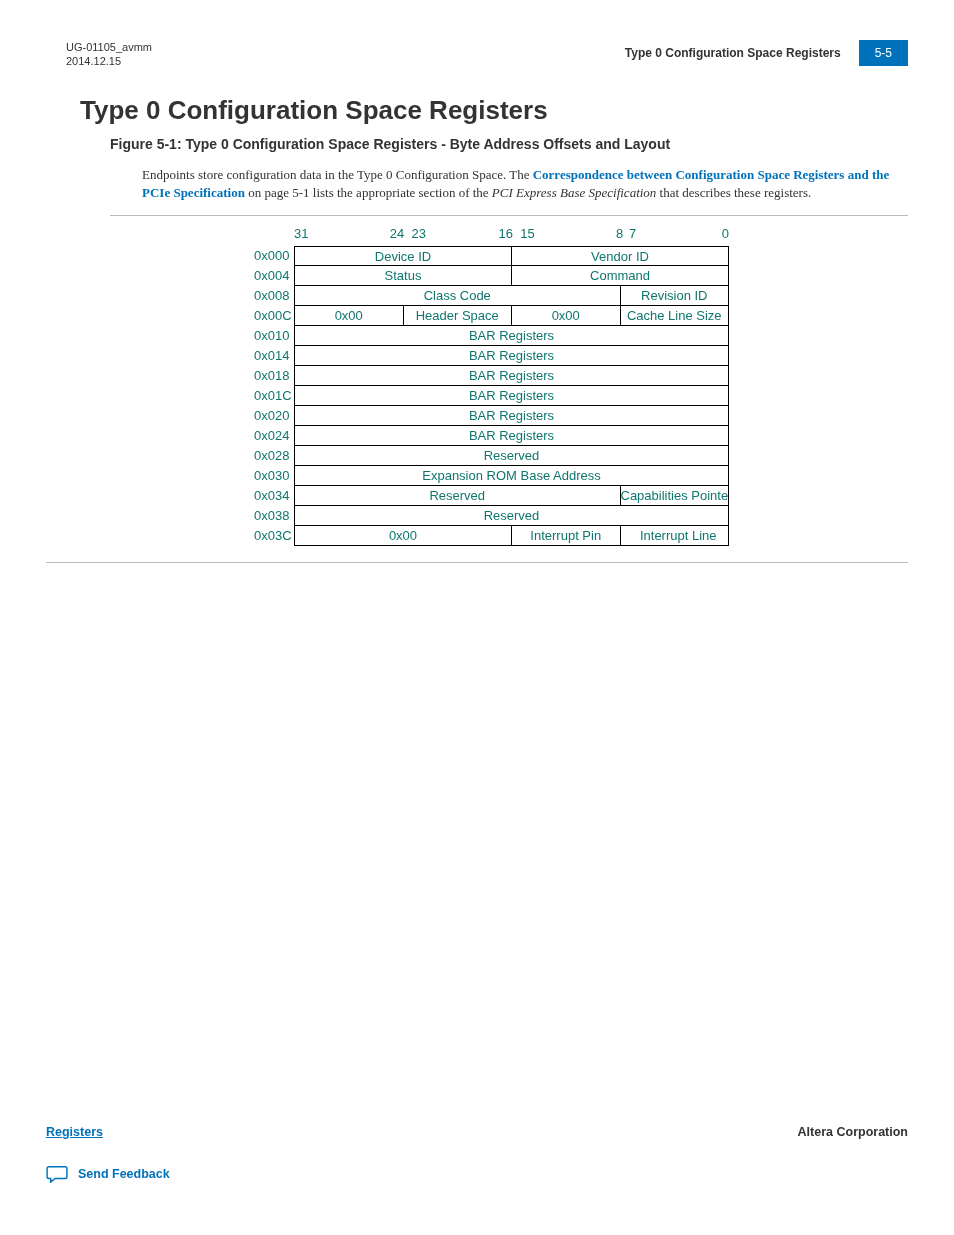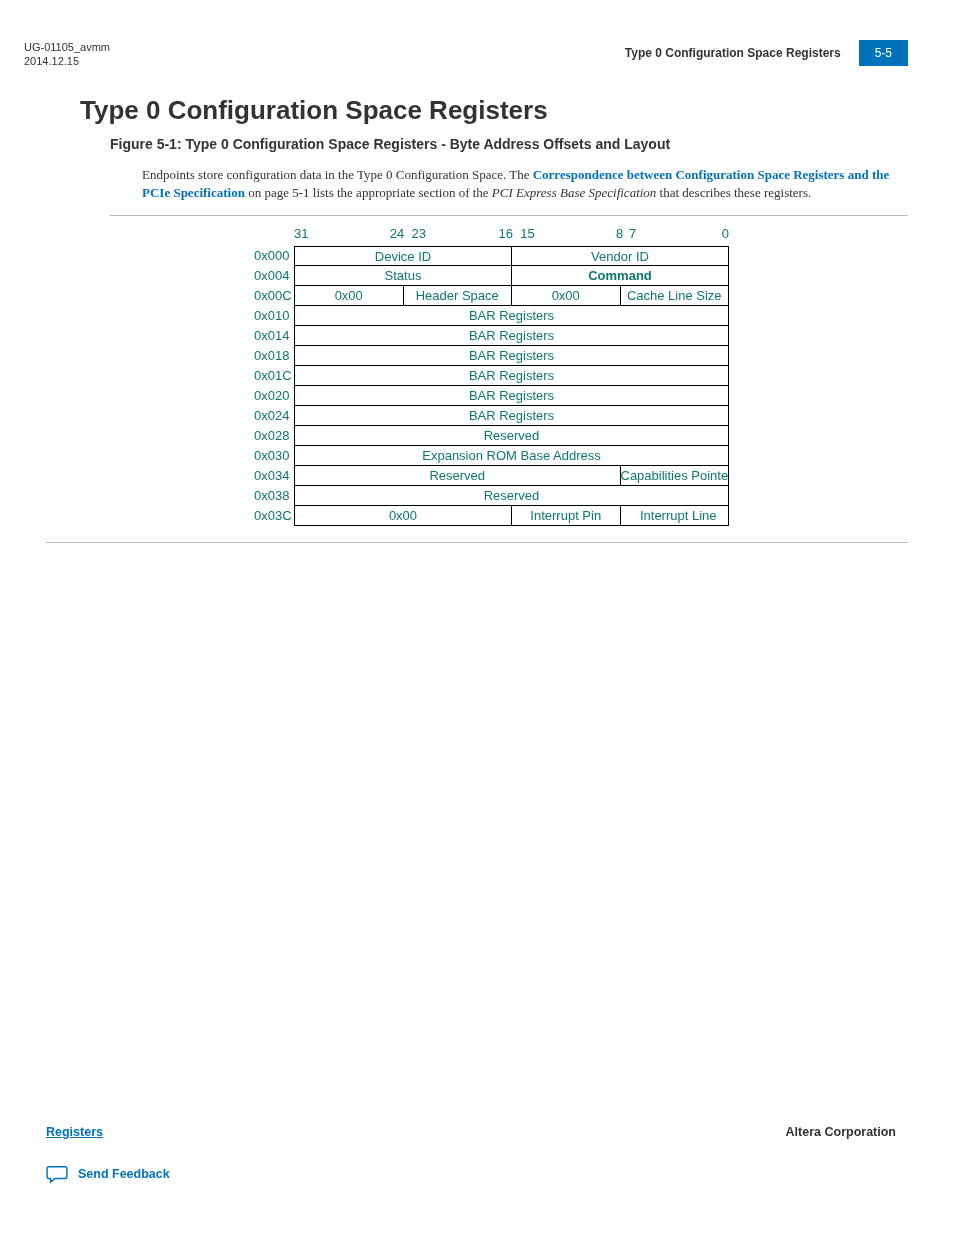--- a/index.html
+++ b/index.html
@@ -5,21 +5,21 @@
   * { box-sizing: border-box; margin: 0; padding: 0; }
   body {
     font-family: "Myriad Pro", "Segoe UI", Arial, sans-serif;
     background: #fff;
     color: #333;
     width: 954px;
     height: 1235px;
     position: relative;
     font-size: 14px;
   }
-  .header { display: flex; justify-content: space-between; align-items: flex-start; padding: 40px 46px 8px 24px; }
+  .header { display: flex; justify-content: space-between; align-items: flex-start; padding: 40px 46px 8px 66px; }
   .hleft { font-size: 11px; color: #333; line-height: 1.3; }
   .hright { display: flex; align-items: center; gap: 18px; }
   .topic-title { font-size: 12px; font-weight: 700; color: #333; }
   .pagebox { background: #0072bc; color: #fff; padding: 6px 16px; font-size: 12px; font-weight: 400; }
   h1 { font-size: 26px; font-weight: 700; margin: 18px 0 10px 80px; color: #333; }
   h3.figcap { font-size: 14px; font-weight: 700; margin: 4px 0 14px 110px; }
   p.intro { margin: 0 60px 12px 142px; font-size: 13px; line-height: 1.45; font-family: "Minion Pro", Georgia, serif; color: #333; }
   a.link { color: #0072bc; font-weight: 700; text-decoration: none; }
   em.spec { font-style: italic; }
   .hr-mid { border: none; border-top: 1px solid #bbb; margin: 0 46px 0 110px; }
@@ -27,21 +27,21 @@
   .bitbar { display: flex; font-size: 13px; margin-bottom: 2px; }
   .bitbar .addrpad { width: 40px; }
   .bitbar .bits { flex: 1; position: relative; height: 18px; }
   .bitbar .bits span { position: absolute; font-size: 13px; }
   .row { display: flex; align-items: stretch; height: 20px; }
   .row .addr { width: 40px; font-size: 13px; text-align: left; line-height: 20px; padding-right: 2px; }
   .row .cells { flex: 1; display: flex; border-left: 1px solid #000; }
   .row .cells .cell { border-right: 1px solid #000; border-bottom: 1px solid #000; text-align: center; font-size: 13px; line-height: 19px; overflow: hidden; white-space: nowrap; }
   .row.first .cells .cell { border-top: 1px solid #000; }
   .hr-bottom { border: none; border-top: 1px solid #bbb; margin: 16px 46px 0 46px; }
-  .footer { position: absolute; left: 0; right: 12px; bottom: 52px; padding: 0 46px; }
+  .footer { position: absolute; left: 0; right: 0; bottom: 52px; padding: 0 46px; }
   .footer-row { display: flex; justify-content: space-between; font-size: 12.5px; margin-bottom: 26px; }
   .footer-reg { color: #0072bc; font-weight: 700; }
   .footer-corp { color: #333; font-weight: 700; }
   .feedback { display: flex; align-items: center; gap: 10px; }
   .feedback a { color: #0072bc; font-weight: 700; text-decoration: none; font-size: 12.5px; }
   .bubble { width: 22px; height: 18px; }
 </style>
 </head>
 <body>
 
@@ -84,21 +84,28 @@
         <div class="addr">0x000</div>
         <div class="cells">
           <div class="cell" style="width: 50%;">Device ID</div>
           <div class="cell" style="width: 50%;">Vendor ID</div>
         </div>
       </div>
       <div class="row">
         <div class="addr">0x004</div>
         <div class="cells">
           <div class="cell" style="width: 50%;">Status</div>
-          <div class="cell" style="width: 50%; font-weight: bold;">Command</div>
+          <div class="cell" style="width: 50%;">Command</div>
+        </div>
+      </div>
+      <div class="row">
+        <div class="addr">0x008</div>
+        <div class="cells">
+          <div class="cell" style="width: 75%;">Class Code</div>
+          <div class="cell" style="width: 25%;">Revision ID</div>
         </div>
       </div>
       <div class="row">
         <div class="addr">0x00C</div>
         <div class="cells">
           <div class="cell" style="width: 25%;">0x00</div>
           <div class="cell" style="width: 25%;">Header Space</div>
           <div class="cell" style="width: 25%;">0x00</div>
           <div class="cell" style="width: 25%;">Cache Line Size</div>
         </div>

